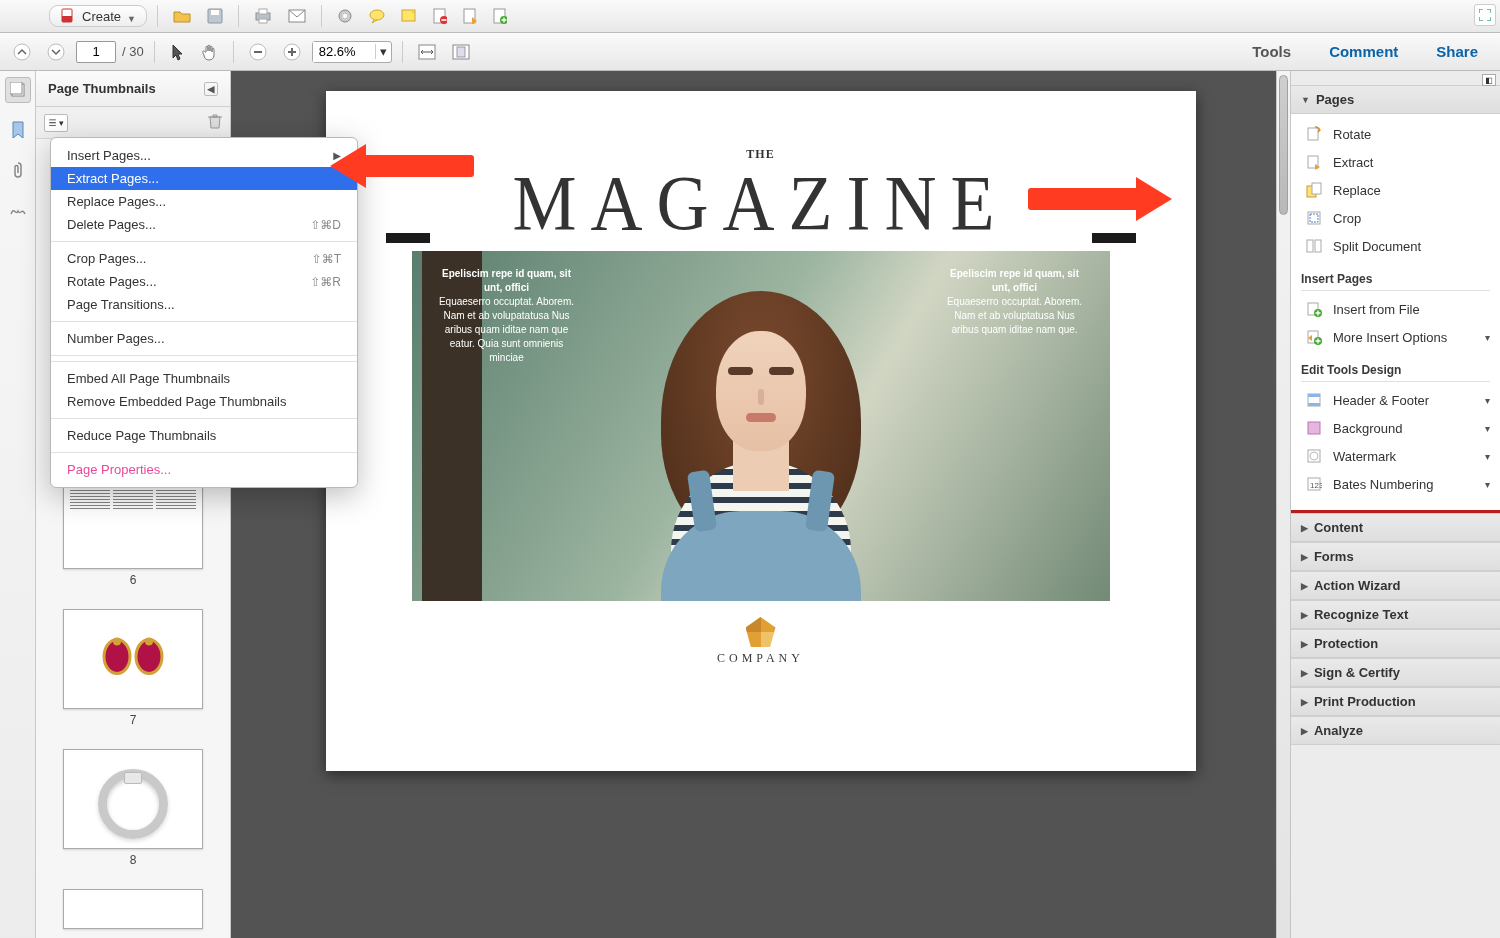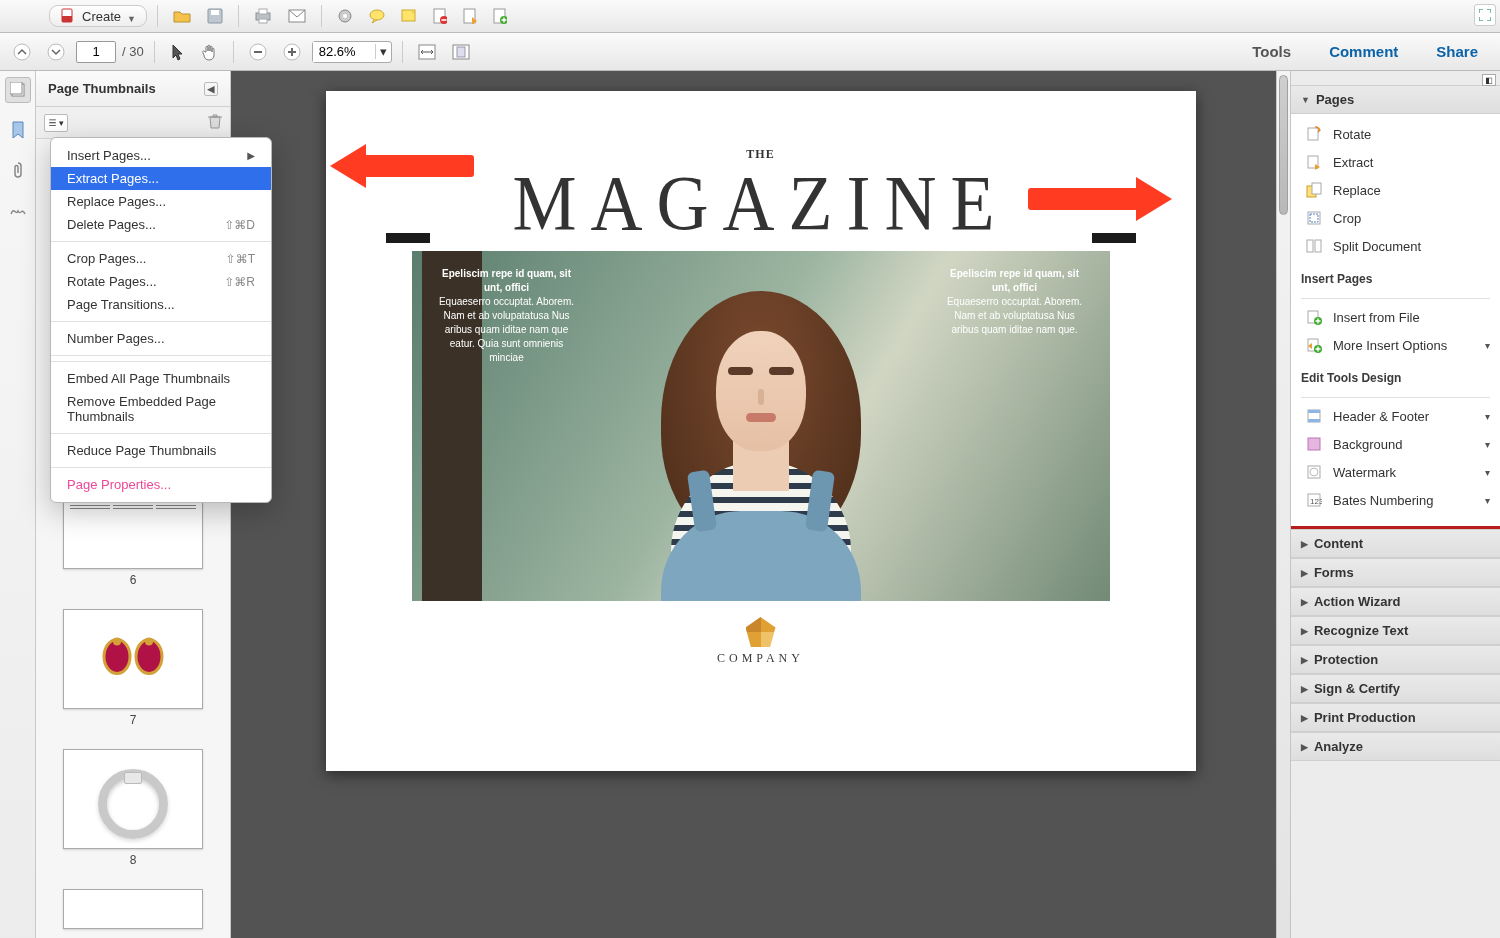--- a/index.html
+++ b/index.html
@@ -28,21 +28,21 @@
   .thumb-header { padding:10px 12px; font-weight:700; font-size:13px; border-bottom:1px solid #d0d0d0; background:linear-gradient(#fbfbfb,#efefef); display:flex; align-items:center; justify-content:space-between;}
   .thumb-header .chev { width:14px; height:14px; border:1px solid #bbb; border-radius:2px; display:flex; align-items:center; justify-content:center; font-size:9px; color:#555;}
   .thumb-toolbar { padding:6px 8px; display:flex; align-items:center; justify-content:space-between; border-bottom:1px solid #d7d7d7; background:#f0f0f0;}
   .thumb-toolbar .opt { width:24px; height:18px; border:1px solid #bbb; border-radius:2px; background:#fff; display:flex; align-items:center; justify-content:center; cursor:pointer; font-size:9px;}
   .thumb-toolbar .trash { color:#888; cursor:pointer;}
   .thumb-list { flex:1; overflow:hidden; padding:8px 18px; display:flex; flex-direction:column; gap:22px; }
   .thumb-item { display:flex; flex-direction:column; align-items:center; gap:4px;}
   .thumb-page { width:140px; height:100px; border:1px solid #aaa; box-shadow:0 1px 2px rgba(0,0,0,.15); background:#fff; position:relative; overflow:hidden;}
   .thumb-label { font-size:12px; color:#444;}
   
-  .ctx-menu { position:absolute; left:50px; top:137px; width:222px; background:#fff; border:1px solid #b8b8b8; border-radius:6px; box-shadow:0 8px 30px rgba(0,0,0,.25); padding:6px 0; z-index:500;}
+  .ctx-menu { position:absolute; left:50px; top:137px; width:308px; background:#fff; border:1px solid #b8b8b8; border-radius:6px; box-shadow:0 8px 30px rgba(0,0,0,.25); padding:6px 0; z-index:500;}
   .ctx-menu .mi { padding:4px 16px; display:flex; justify-content:space-between; align-items:center; font-size:13px; cursor:pointer;}
   .ctx-menu .mi.highlight { background:#2f6fec; color:#fff;}
   .ctx-menu .mi.disabled { color:#ec4899; pointer-events:none;}
   .ctx-menu hr { border:none; border-top:1px solid #e0e0e0; margin:5px 0;}
   .ctx-menu .shortcut { color:#888; font-size:12px;}
   .ctx-menu .submenu-arrow { font-size:10px; color:#555;}
   
   .arrow { position:absolute; z-index:600; }
   .arrow .shaft { position:absolute; background:#ff3b22; height:22px; border-radius:3px;}
   .arrow .head { width:0; height:0; position:absolute; }
@@ -71,21 +71,21 @@
   .vscroll .knob { position:absolute; left:2px; right:2px; top:4px; height:140px; background:linear-gradient(#cfcfcf,#b8b8b8); border:1px solid #a0a0a0; border-radius:6px;}
   
   .right-panel { width:210px; background:#ececec; border-left:1px solid #c5c5c5; display:flex; flex-direction:column; overflow:hidden; position:relative;}
   .right-panel .tiny { position:absolute; right:4px; top:3px; width:14px; height:12px; border:1px solid #aaa; background:#fff; font-size:8px; display:flex; align-items:center; justify-content:center;}
   .section-head { display:flex; align-items:center; gap:6px; padding:6px 10px; background:linear-gradient(#eaeaea,#dedede); border-top:1px solid #cfcfcf; border-bottom:1px solid #cfcfcf; font-weight:700; cursor:pointer;}
   .section-head .tri { font-size:9px; color:#555;}
   .pages-body { background:#ffffff; padding:6px 0 12px; border-bottom:3px solid #b91c1c;}
   .tool-item { display:flex; align-items:center; gap:10px; padding:5px 14px; font-size:13px; cursor:pointer; position:relative;}
   .tool-item .ic { width:18px; height:18px; display:flex; align-items:center; justify-content:center;}
   .tool-item .dd { position:absolute; right:10px; font-size:10px; color:#555;}
-  .subhead { font-weight:700; font-size:12px; margin:12px 10px 4px; color:#3a3a3a; border-bottom:1px solid #e0e0e0; padding-bottom:12px;}
+  .subhead { font-weight:700; font-size:12px; margin:12px 10px 4px; color:#3a3a3a; border-bottom:1px solid #e0e0e0; padding-bottom:4px;}
   .section-head.collapsed { font-size:13px; font-weight:700;}
   
   .th6 { padding:6px; font-size:4px; color:#555; }
   .th6 .cols { display:flex; gap:3px;}
   .th6 .col { flex:1; background:repeating-linear-gradient(#888,#888 1px, transparent 1px, transparent 3px);}
   .th7 .jewel { position:absolute; left:50%; top:50%; transform:translate(-50%,-50%); }
   .th8 .ring { position:absolute; left:50%; top:55%; transform:translate(-50%,-50%); width:70px; height:70px; border-radius:50%; border:9px solid #c9c9c9; box-shadow: inset 0 2px 4px rgba(0,0,0,.2), 0 2px 4px rgba(0,0,0,.15);}
   .th8 .gem { position:absolute; left:50%; top:22%; transform:translateX(-50%); width:18px; height:12px; background:#e8e8e8; border:1px solid #bbb; border-radius:2px;}
   
   .face-wrap { position:absolute; left:50%; bottom:0; transform:translateX(-50%); width:280px; height:330px;}

